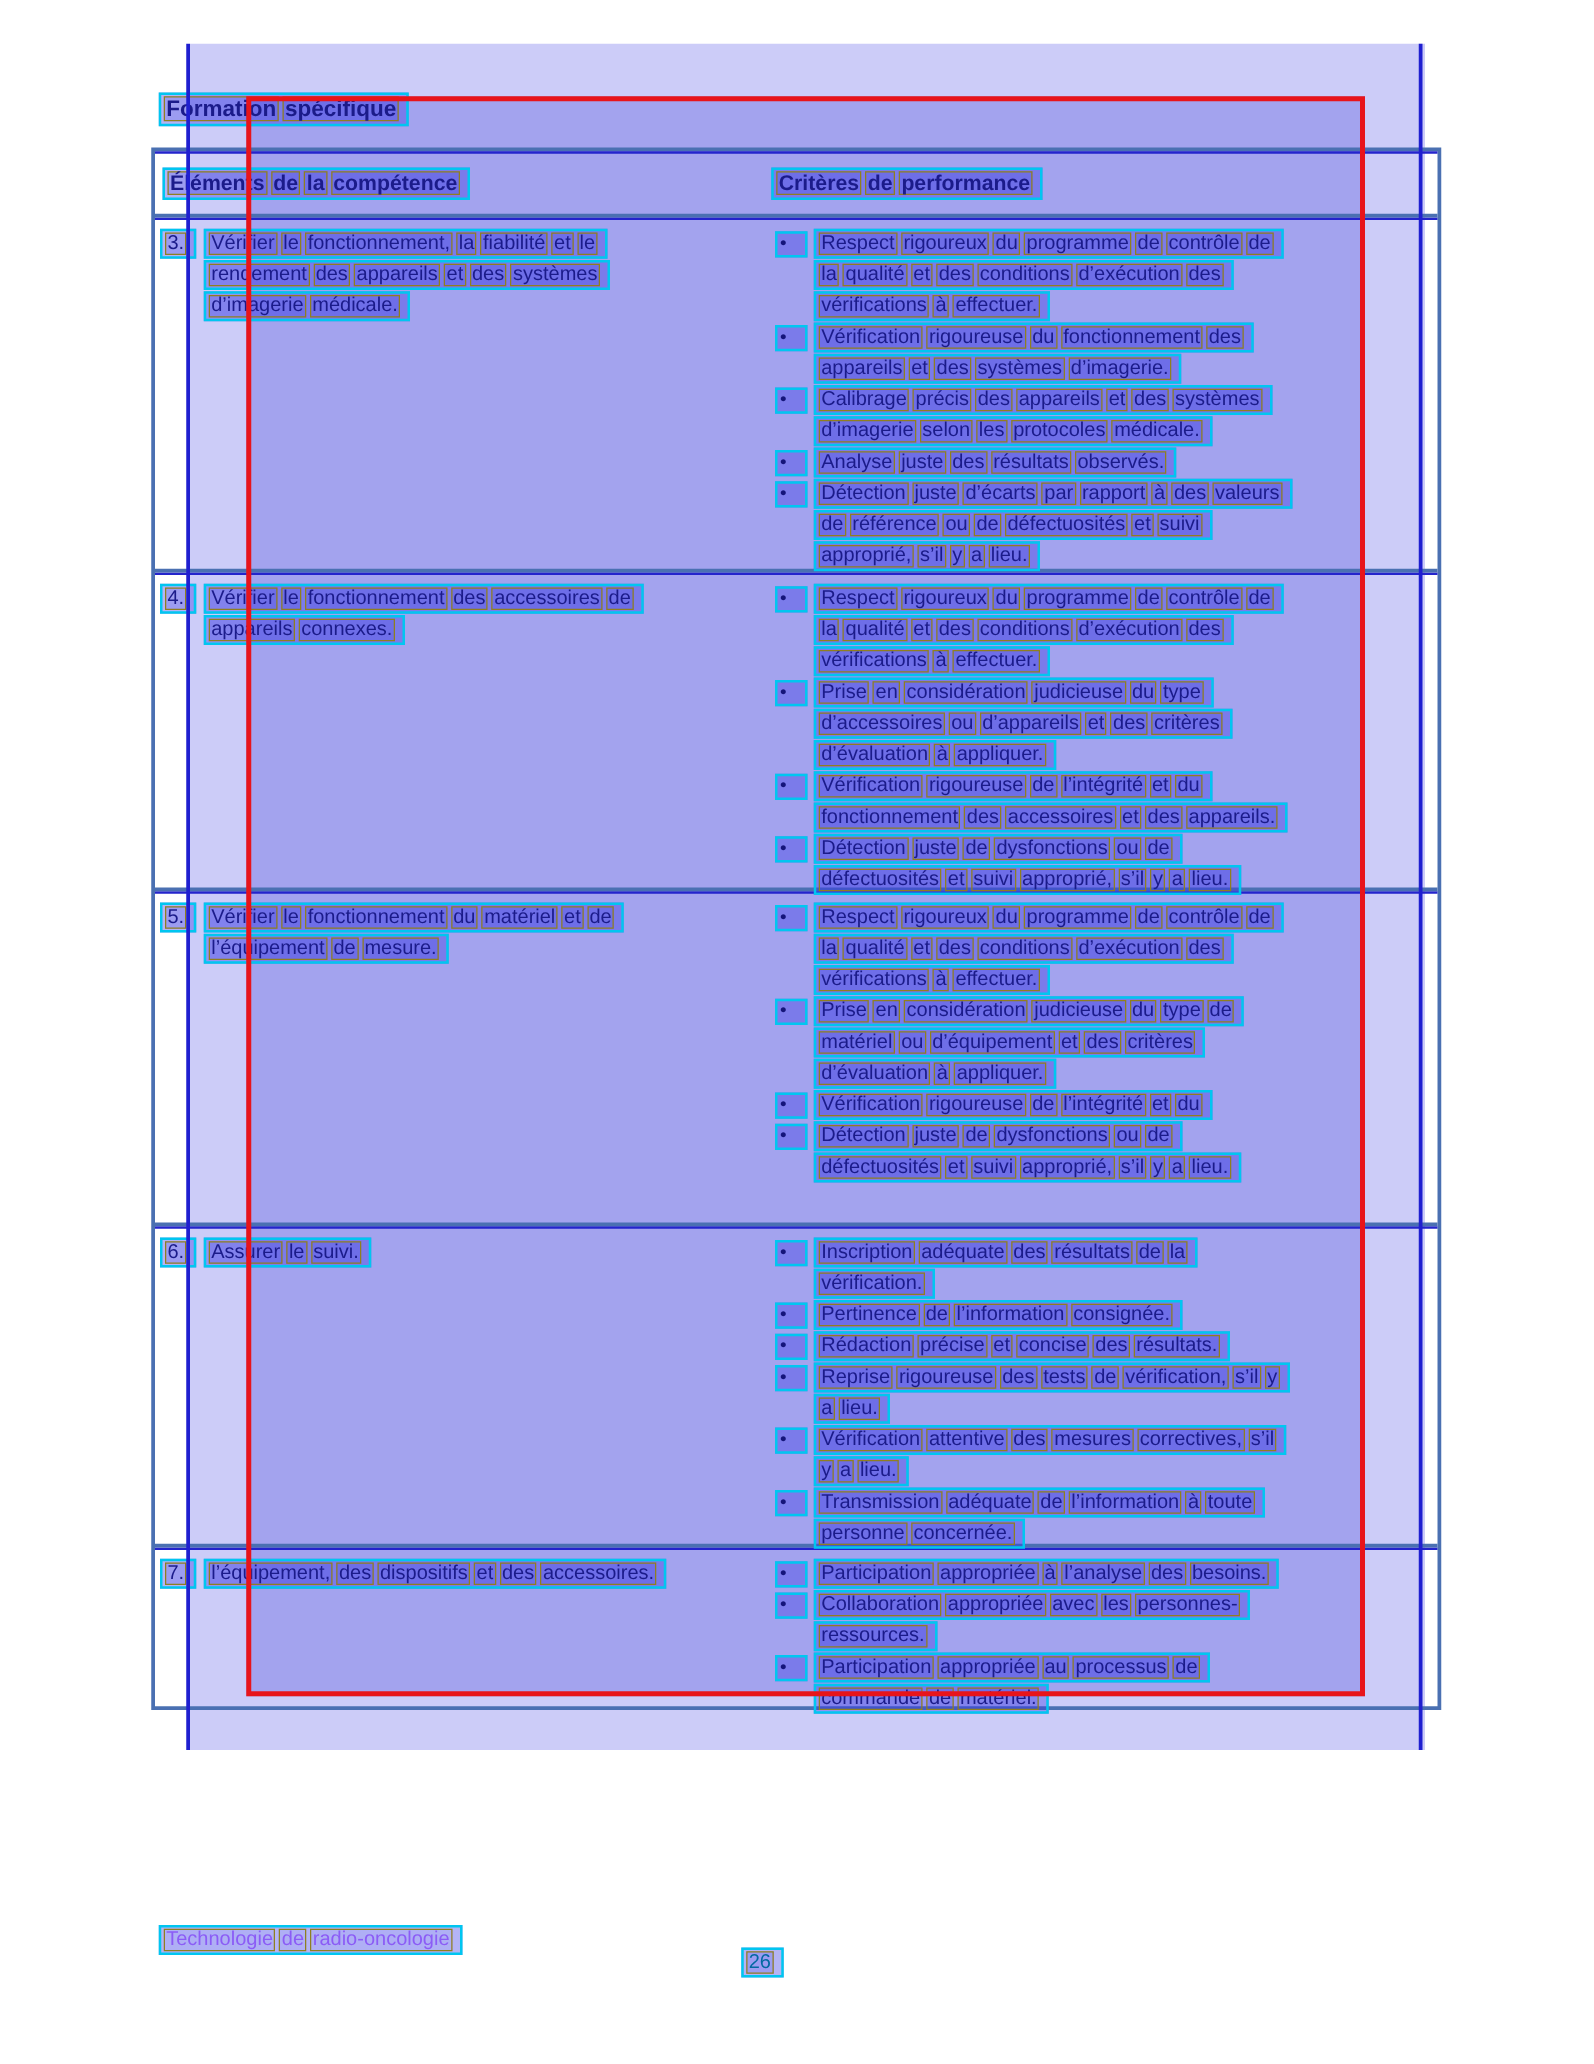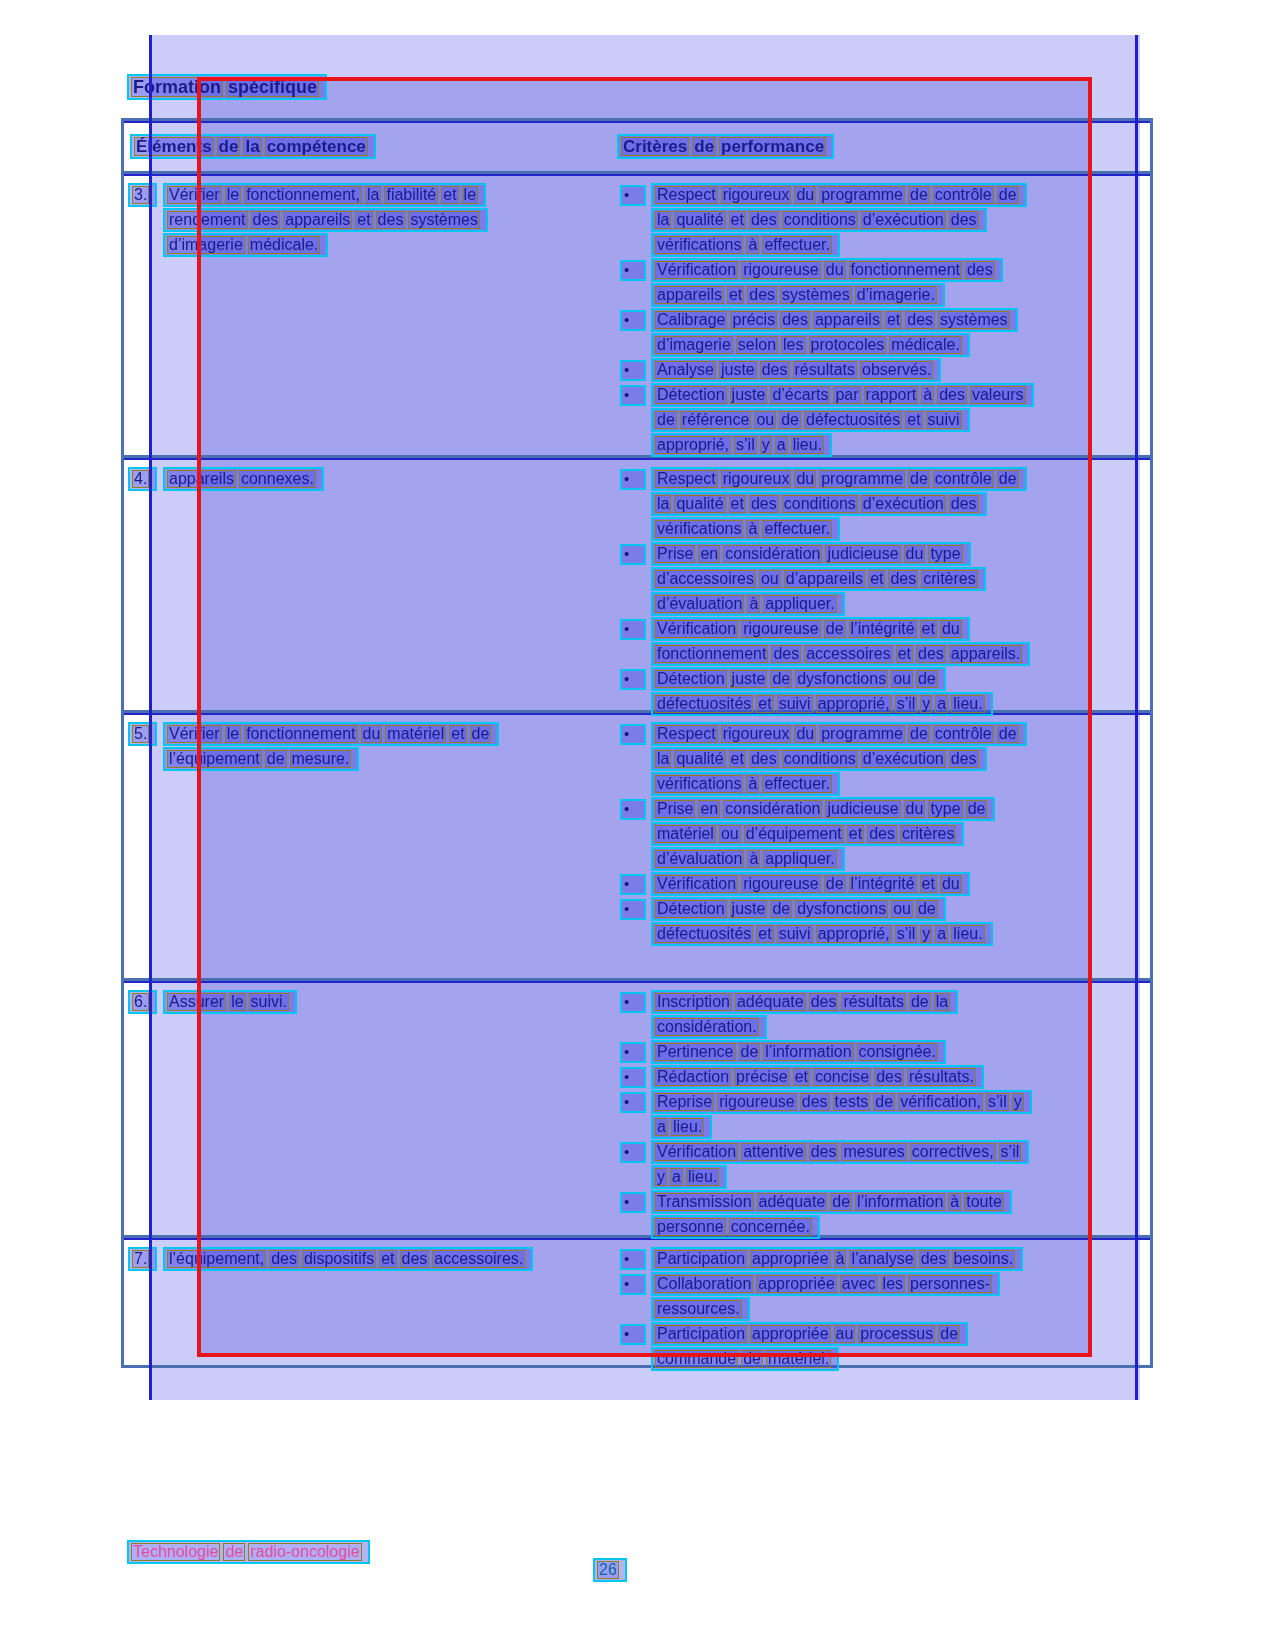--- a/index.html
+++ b/index.html
@@ -44,21 +44,21 @@
         padding-top:9px;box-sizing:border-box;}
   .r0{height:284px;} .r1{height:255px;} .r2{height:268px;} .r3{height:257px;} .r4{height:136px;}
   .num-cell{padding-left:4px;}
   .cell-left{padding-left:8px;}
   .cell-right{padding-left:0;}
   .bullet{position:relative;padding-left:36px;}
   .dot-box{position:absolute;left:5px;top:2px;width:20px;height:17px;border:2px solid var(--cyan);background:var(--linefill);
            color:#15157a;font-size:15px;line-height:16px;text-align:left;padding-left:2px;box-sizing:content-box;}
 
   .footer-box{position:absolute;left:127px;top:1540px;z-index:4;}
-  .footer-box .word{background:rgba(150,150,245,0.15);color:#ec4899;}
+  .footer-box .word{background:rgba(150,150,245,0.15);color:#8b5cf6;}
   .page-num{position:absolute;left:593px;top:1558px;z-index:4;}
   .page-num .word{color:#0369a1;}
 </style>
 </head>
 <body>
 
 <div class="page">
   <div class="lavender"></div>
   <div class="red-fill"></div>
   <div class="vline left"></div>
@@ -108,20 +108,21 @@
               <div class="line-row"><span class="line-box"><span class="word">de</span><span class="word">référence</span><span class="word">ou</span><span class="word">de</span><span class="word">défectuosités</span><span class="word">et</span><span class="word">suivi</span></span></div>
               <div class="line-row"><span class="line-box"><span class="word">approprié,</span><span class="word">s’il</span><span class="word">y</span><span class="word">a</span><span class="word">lieu.</span></span></div>
             </div>
           </div>
         </div>
         <div class="trow r1">
           <div class="num-cell">
             <div class="line-row"><span class="line-box"><span class="word">4.</span></span></div>
           </div>
           <div class="cell-left">
+            <div class="line-row"><span class="line-box"><span class="word">Vérifier</span><span class="word">le</span><span class="word">fonctionnement</span><span class="word">des</span><span class="word">accessoires</span><span class="word">de</span></span></div>
             <div class="line-row"><span class="line-box"><span class="word">appareils</span><span class="word">connexes.</span></span></div>
           </div>
           <div class="cell-right">
             <div class="bullet">
               <span class="dot-box">•</span>
               <div class="line-row"><span class="line-box"><span class="word">Respect</span><span class="word">rigoureux</span><span class="word">du</span><span class="word">programme</span><span class="word">de</span><span class="word">contrôle</span><span class="word">de</span></span></div>
               <div class="line-row"><span class="line-box"><span class="word">la</span><span class="word">qualité</span><span class="word">et</span><span class="word">des</span><span class="word">conditions</span><span class="word">d’exécution</span><span class="word">des</span></span></div>
               <div class="line-row"><span class="line-box"><span class="word">vérifications</span><span class="word">à</span><span class="word">effectuer.</span></span></div>
             </div>
             <div class="bullet">
@@ -178,21 +179,21 @@
           <div class="num-cell">
             <div class="line-row"><span class="line-box"><span class="word">6.</span></span></div>
           </div>
           <div class="cell-left">
             <div class="line-row"><span class="line-box"><span class="word">Assurer</span><span class="word">le</span><span class="word">suivi.</span></span></div>
           </div>
           <div class="cell-right">
             <div class="bullet">
               <span class="dot-box">•</span>
               <div class="line-row"><span class="line-box"><span class="word">Inscription</span><span class="word">adéquate</span><span class="word">des</span><span class="word">résultats</span><span class="word">de</span><span class="word">la</span></span></div>
-              <div class="line-row"><span class="line-box"><span class="word">considération.</span></span></div>
+              <div class="line-row"><span class="line-box"><span class="word">vérification.</span></span></div>
             </div>
             <div class="bullet">
               <span class="dot-box">•</span>
               <div class="line-row"><span class="line-box"><span class="word">Pertinence</span><span class="word">de</span><span class="word">l’information</span><span class="word">consignée.</span></span></div>
             </div>
             <div class="bullet">
               <span class="dot-box">•</span>
               <div class="line-row"><span class="line-box"><span class="word">Rédaction</span><span class="word">précise</span><span class="word">et</span><span class="word">concise</span><span class="word">des</span><span class="word">résultats.</span></span></div>
             </div>
             <div class="bullet">

